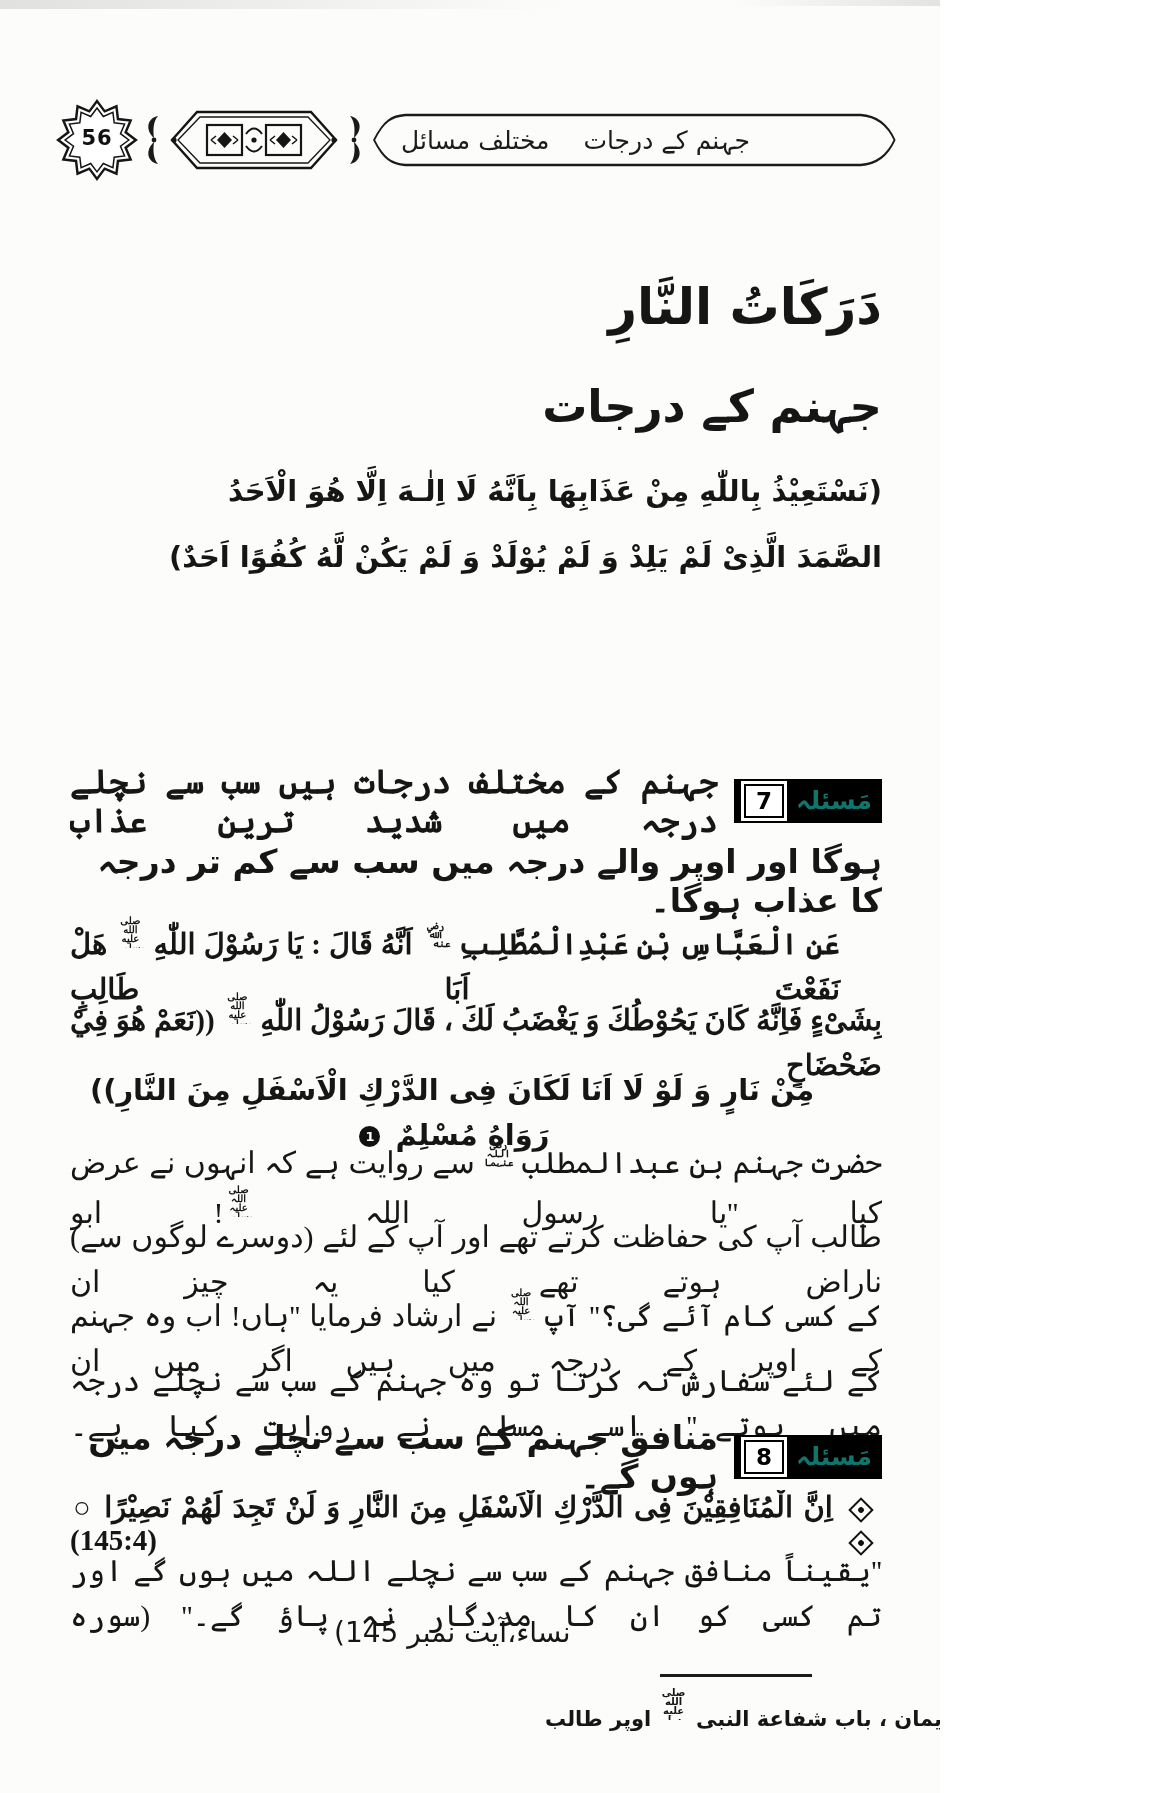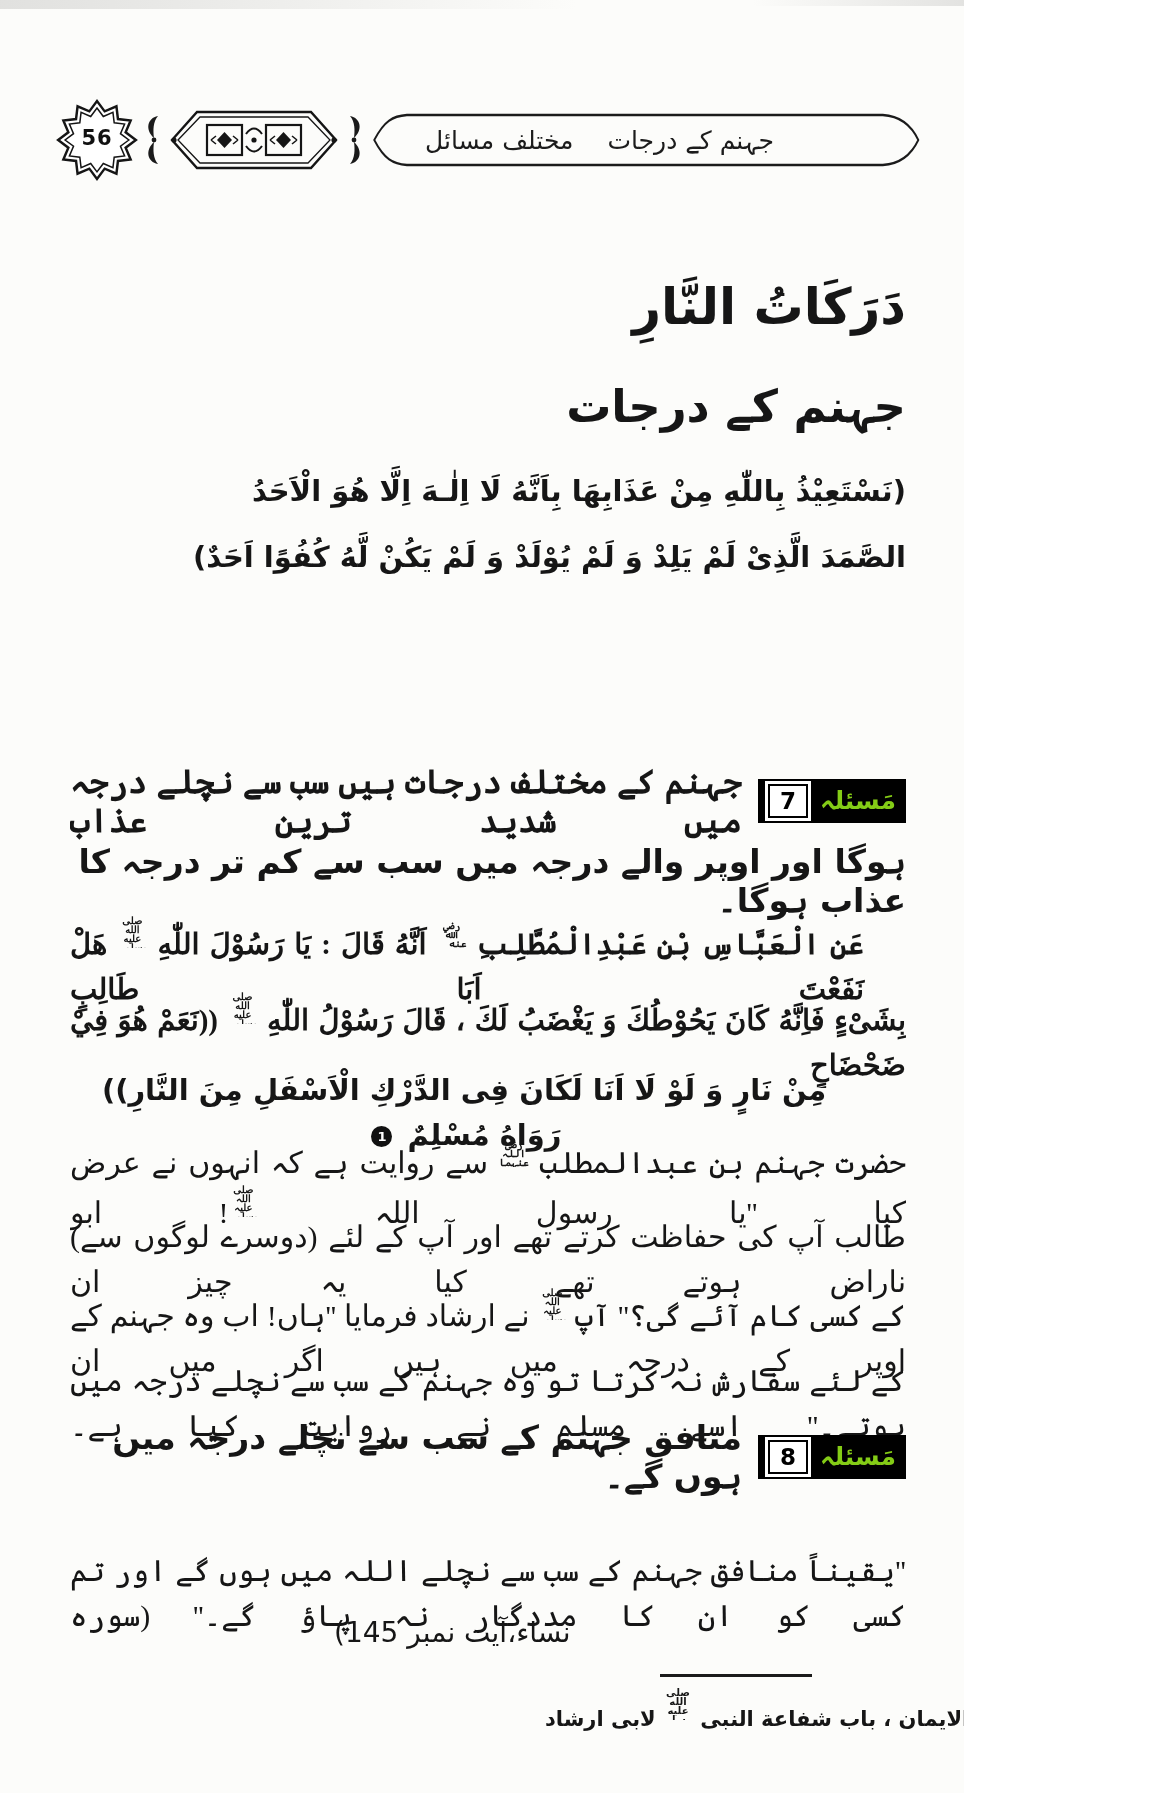--- a/index.html
+++ b/index.html
@@ -1,20 +1,19 @@
 <!DOCTYPE html>
 <html lang="ur"><head>
 <meta charset="utf-8">
 <style>
   html,body{margin:0;padding:0;background:#ffffff;}
   .page{
     position:relative;width:940px;height:1793px;overflow:hidden;
     background:#fcfcfa;color:#161616;direction:rtl;
     font-family:"DejaVu Sans",sans-serif;
-    padding-left:24px;
   }
   .smudge-top{position:absolute;top:0;left:0;width:60%;height:9px;
     background:linear-gradient(90deg,#d2d2d0,rgba(246,246,244,0));opacity:.65;}
   .smudge-top2{position:absolute;top:0;right:0;width:22%;height:6px;
     background:linear-gradient(270deg,#c9c9c7,rgba(246,246,244,0));opacity:.5;}
 
   
   .header{position:absolute;top:92px;left:56px;right:40px;height:96px;
     display:flex;align-items:center;gap:7px;direction:ltr;}
   .star-wrap{position:relative;width:82px;height:90px;flex:none;}
@@ -34,21 +33,21 @@
   .center{text-align:right;}
   .rt{text-align:center;}
 
   .title-ar{font-size:50px;font-weight:bold;letter-spacing:1px;}
   .title-ur{font-size:45px;font-weight:bold;}
   .prayer{font-size:29px;font-weight:bold;}
 
   .masala-row{display:flex;align-items:center;gap:16px;}
   .badge{display:inline-flex;align-items:center;background:#000;
     padding:5px 10px;gap:12px;flex:none;}
-  .badge .lbl{color:#84cc16;font-size:25px;font-weight:bold;line-height:1.15;}
+  .badge .lbl{color:#0f766e;font-size:25px;font-weight:bold;line-height:1.15;}
   .badge .num{background:#fff;color:#000;border:2px solid #000;
     box-shadow:0 0 0 3px #fff;font-size:23px;font-weight:bold;
     padding:1px 10px;line-height:1.25;}
   .m-text{font-size:33px;font-weight:bold;}
   .m-block{display:block;flex:1;}
 
   .hadith{font-size:29px;font-weight:bold;line-height:1.55;}
   .trans{font-size:30px;line-height:1.5;}
   .verse{font-size:29px;font-weight:bold;}
 
@@ -151,18 +150,19 @@
   <div class="line trans jl fit" style="top:1358px"><span class="seg-t">کے لئے سفارش نہ کرتا تو وہ جہنم کے سب سے نچلے درجہ میں ہوتے۔'' اسے مسلم نے روایت کیا ہے۔</span></div>
 
   <div class="line masala-row" style="top:1418px">
     <span class="badge">
       <span class="lbl">مَسئلہ</span>
       <span class="num">8</span>
     </span>
     <span class="m-text">منافق جہنم کے سب سے نچلے درجہ میں ہوں گے۔</span>
   </div>
 
+  <div class="line verse jl fit" style="top:1490px" lang="ar"><span class="seg-orn"></span><span class="seg-t"> اِنَّ الْمُنَافِقِيْنَ فِى الدَّرْكِ الْاَسْفَلِ مِنَ النَّارِ وَ لَنْ تَجِدَ لَهُمْ نَصِيْرًا ○ </span><span class="seg-orn"></span><span class="seg-t"> (145:4)</span></div>
   <div class="line trans jl fit" style="top:1548px">''یقیناً منافق جہنم کے سب سے نچلے اللہ میں ہوں گے اور تم کسی کو ان کا مددگار نہ پاؤ گے۔'' (سورہ</div>
   <div class="nisa">نساء،آیت نمبر 145)</div>
 
   <div class="fn-sep"></div>
-  <div class="footnote" lang="ar"><span class="seg-fn">1</span><span class="seg-t"> کتاب الایمان ، باب شفاعة النبی </span><span class="seg-hon">صلى الله عليه وسلم</span><span class="seg-t"> لابی ارشاد</span></div>
+  <div class="footnote" lang="ar"><span class="seg-fn">1</span><span class="seg-t"> کتاب الایمان ، باب شفاعة النبی </span><span class="seg-hon">صلى الله عليه وسلم</span><span class="seg-t"> اوپر طالب</span></div>
 </div>
 
 </body></html>

